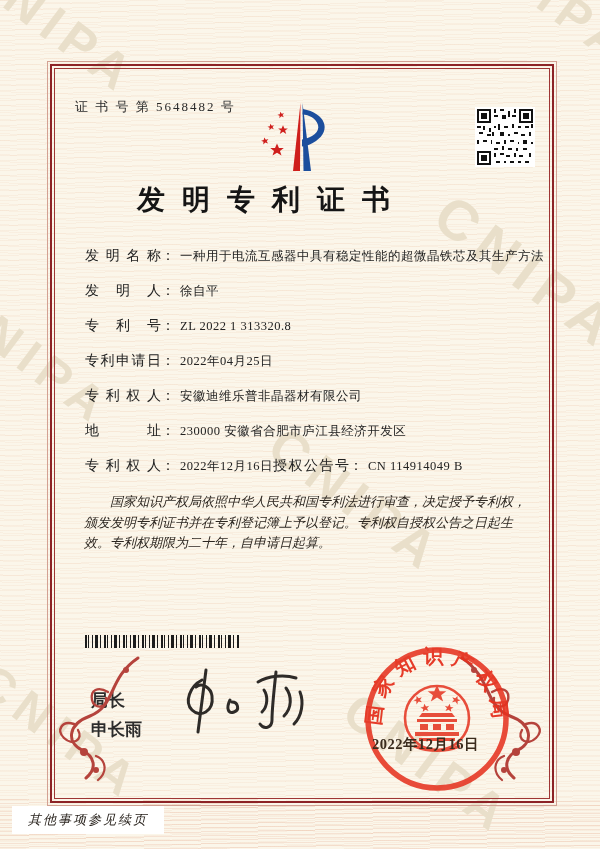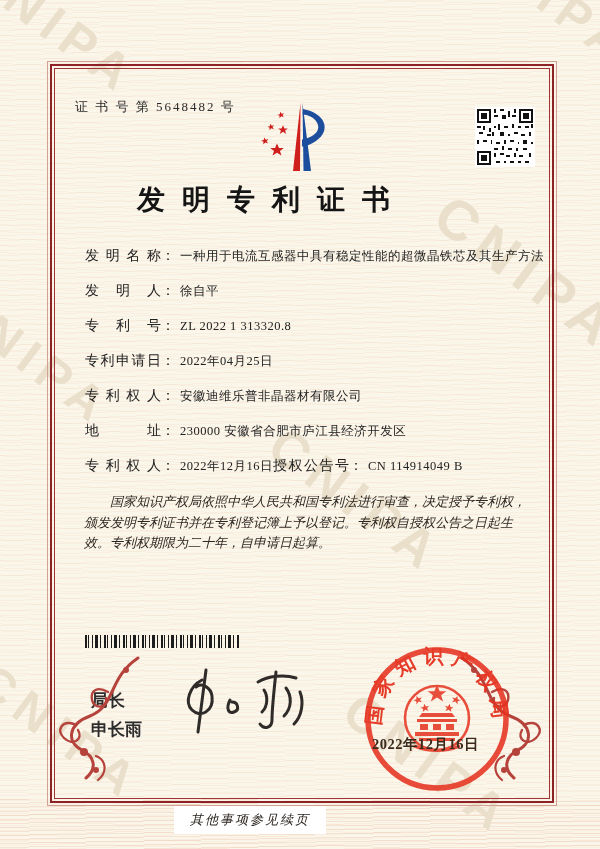--- a/index.html
+++ b/index.html
@@ -39,21 +39,21 @@
   .barcode{left:85px;top:635px;width:154px;height:13px;
     background:repeating-linear-gradient(90deg,#1c1c1c 0 2px,rgba(0,0,0,0) 2px 3px,#1c1c1c 3px 4px,rgba(0,0,0,0) 4px 7px,#1c1c1c 7px 8px,rgba(0,0,0,0) 8px 10px,#1c1c1c 10px 13px,rgba(0,0,0,0) 13px 15px,#1c1c1c 15px 16px,rgba(0,0,0,0) 16px 19px);}
   .issuer{left:91px;top:686px;font-family:"Liberation Sans","DejaVu Sans",sans-serif;
     font-weight:bold;font-size:17px;color:#2c2c2c;line-height:29px;}
   .sig{left:172px;top:664px;z-index:4;}
   .seal{left:356px;top:642px;z-index:4;opacity:0.95;}
   .seal-date{left:372px;top:735px;width:130px;font-size:14.5px;font-weight:bold;
     color:#3a2b1d;letter-spacing:0.5px;z-index:5;white-space:nowrap;}
   .page-no{left:50px;top:772px;width:500px;text-align:center;font-size:12.5px;
     color:#2d2d2d;letter-spacing:1px;}
-  .note{left:0;top:806px;width:500px;text-align:center;z-index:4;}
+  .note{left:0;top:806px;width:500px;text-align:left;z-index:4;padding-left:12px;}
   .note span{display:inline-block;background:#ffffff;padding:5px 16px;font-size:13px;
     font-style:italic;letter-spacing:2px;color:#2c2620;}
   .logo{left:250px;top:100px;}
   .qr{left:475px;top:107px;background:#fff;padding:2px;}
   .flourish{z-index:4;}
 </style>
 </head>
 <body>
 
 <div class="page">

